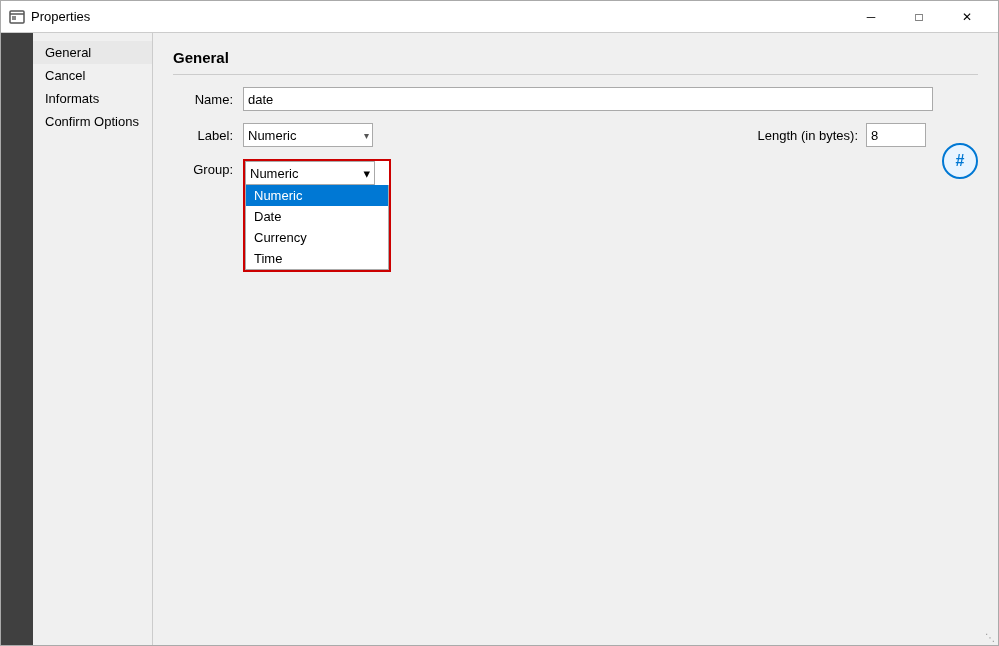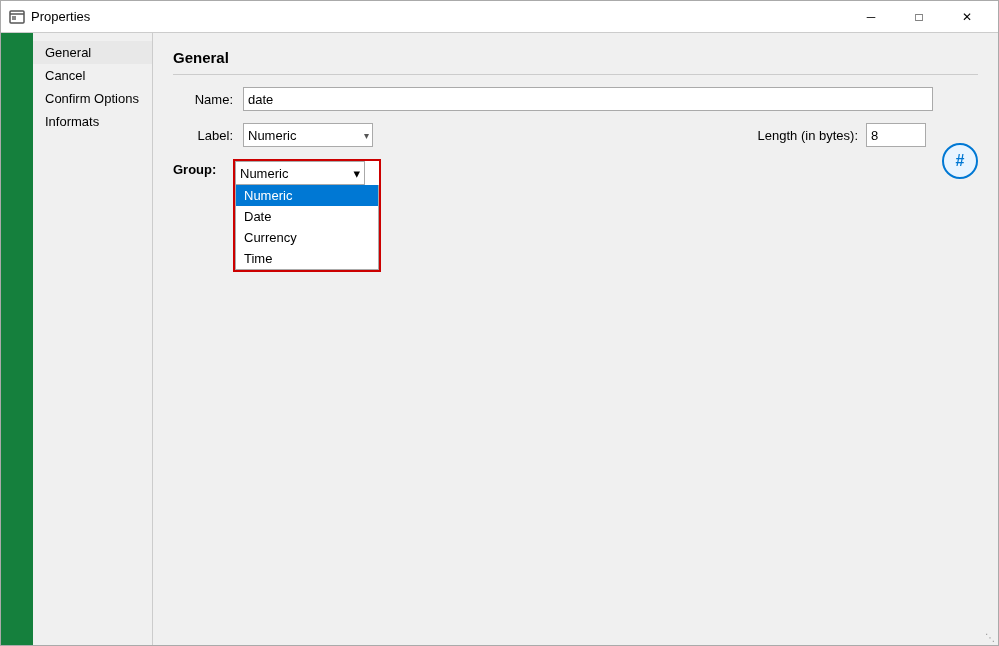--- a/index.html
+++ b/index.html
@@ -11,21 +11,21 @@
       height: 646px;
       overflow: hidden;
       display: flex;
       align-items: center;
       justify-content: center;
     }
 
     .window {
       width: 999px;
       height: 646px;
-      background: #15803d;
+      background: #404040;
       border: 1px solid #aaa;
       display: flex;
       flex-direction: column;
       box-shadow: 2px 2px 8px rgba(0,0,0,0.3);
     }
 
     .title-bar {
       background: #fff;
       height: 32px;
       display: flex;
@@ -206,26 +206,26 @@
 
     .group-row {
       display: flex;
       align-items: flex-start;
       margin-bottom: 12px;
       position: relative;
     }
 
     .group-label {
       width: 60px;
-      text-align: left;
+      text-align: right;
+      margin-right: 10px;
       color: #000;
       font-size: 13px;
       flex-shrink: 0;
       padding-top: 3px;
-      font-weight: bold;
     }
 
     .dropdown-container {
       border: 2px solid #cc0000;
       background: #fff;
       position: relative;
       z-index: 100;
     }
 
     .dropdown-selected {
@@ -321,24 +321,24 @@
   <div class="window-body">
 
     <div class="sidebar">
       <div class="sidebar-item active">
         <span>General</span>
       </div>
       <div class="sidebar-item">
         <span>Cancel</span>
       </div>
       <div class="sidebar-item">
+        <span>Informats</span>
+      </div>
+      <div class="sidebar-item">
         <span>Confirm Options</span>
-      </div>
-      <div class="sidebar-item">
-        <span>Informats</span>
       </div>
     </div>
 
     <div class="main-content">
       <div class="section-title">General</div>
 
       <div class="form-row">
         <span class="form-label">Name:</span>
         <input class="form-input name-input" type="text" value="date" style="">
       </div>

